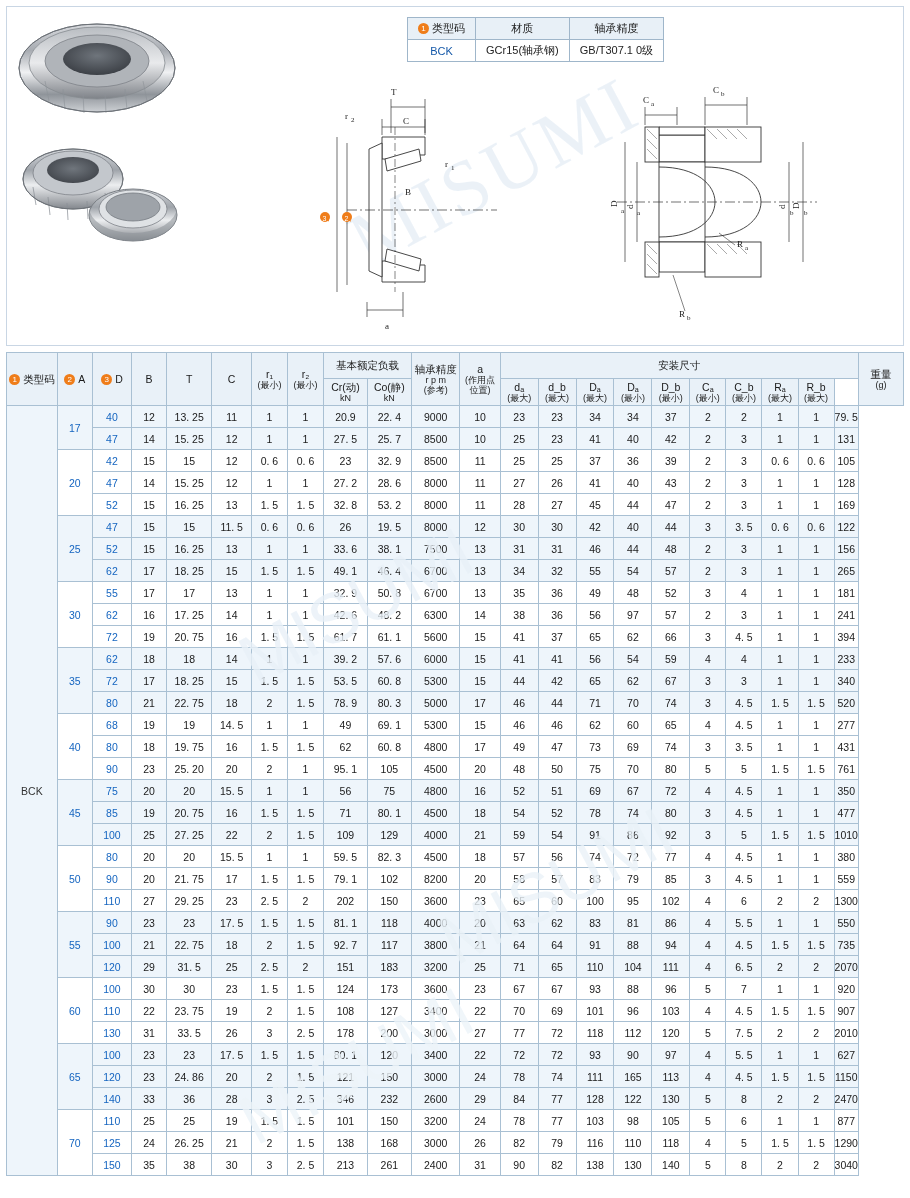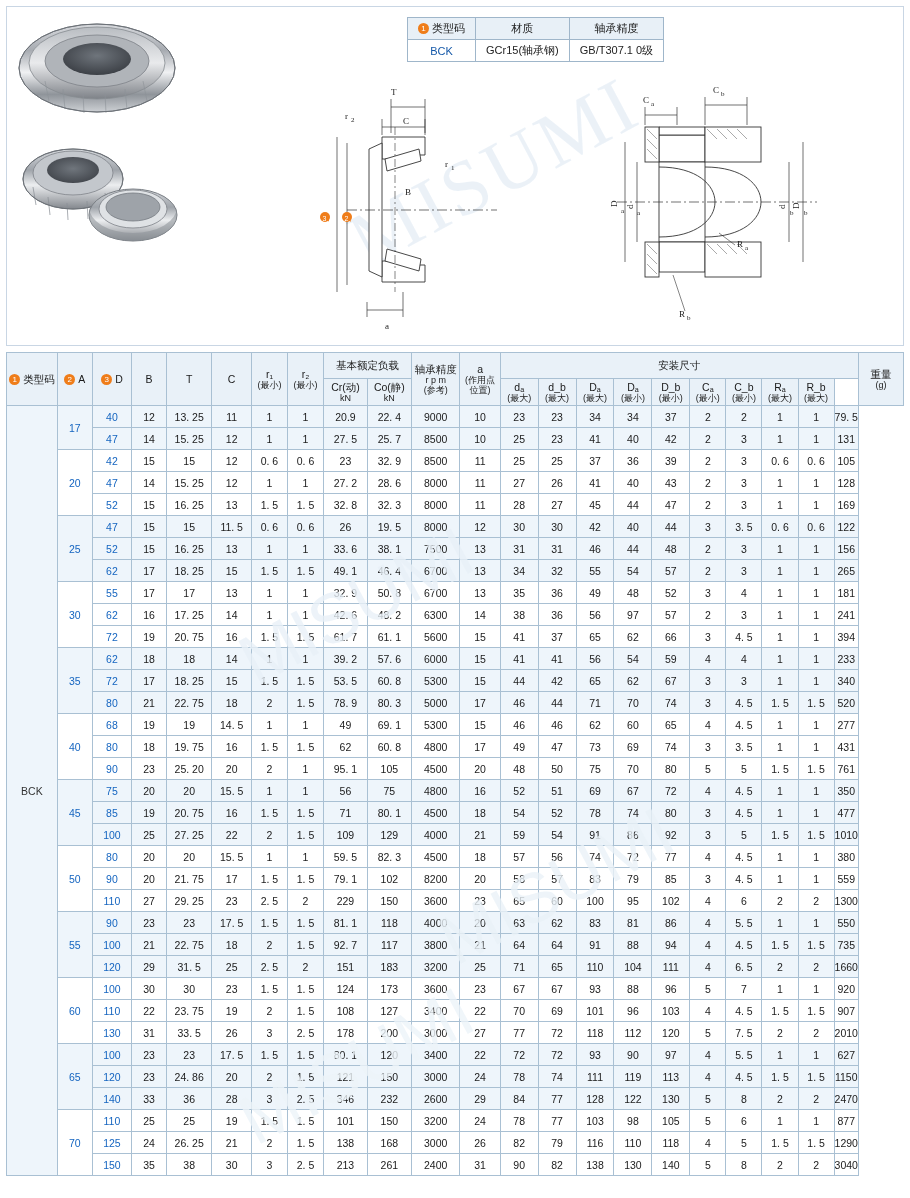--- a/index.html
+++ b/index.html
@@ -439,21 +439,21 @@
           <td class="num">128</td>
         </tr>
         <tr class="wht">
           <td class="blue">52</td>
           <td class="num">15</td>
           <td class="num">16. 25</td>
           <td class="num">13</td>
           <td class="num">1. 5</td>
           <td class="num">1. 5</td>
           <td class="num">32. 8</td>
-          <td class="num">32. 3</td>
+          <td class="num">53. 2</td>
           <td class="num">8000</td>
           <td class="num">11</td>
           <td class="num">28</td>
           <td class="num">27</td>
           <td class="num">45</td>
           <td class="num">44</td>
           <td class="num">47</td>
           <td class="num">2</td>
           <td class="num">3</td>
           <td class="num">1</td>
@@ -840,21 +840,21 @@
           <td class="num">1</td>
           <td class="num">559</td>
         </tr>
         <tr class="wht">
           <td class="blue">110</td>
           <td class="num">27</td>
           <td class="num">29. 25</td>
           <td class="num">23</td>
           <td class="num">2. 5</td>
           <td class="num">2</td>
-          <td class="num">229</td>
+          <td class="num">202</td>
           <td class="num">150</td>
           <td class="num">3600</td>
           <td class="num">23</td>
           <td class="num">65</td>
           <td class="num">60</td>
           <td class="num">100</td>
           <td class="num">95</td>
           <td class="num">102</td>
           <td class="num">4</td>
           <td class="num">6</td>
@@ -920,21 +920,21 @@
           <td class="num">25</td>
           <td class="num">71</td>
           <td class="num">65</td>
           <td class="num">110</td>
           <td class="num">104</td>
           <td class="num">111</td>
           <td class="num">4</td>
           <td class="num">6. 5</td>
           <td class="num">2</td>
           <td class="num">2</td>
-          <td class="num">1660</td>
+          <td class="num">2070</td>
         </tr>
         <tr class="wht">
           <td rowspan="3" class="groupcell ">60</td>
           <td class="blue">100</td>
           <td class="num">30</td>
           <td class="num">30</td>
           <td class="num">23</td>
           <td class="num">1. 5</td>
           <td class="num">1. 5</td>
           <td class="num">124</td>
@@ -1026,21 +1026,21 @@
           <td class="num">20</td>
           <td class="num">2</td>
           <td class="num">1. 5</td>
           <td class="num">121</td>
           <td class="num">150</td>
           <td class="num">3000</td>
           <td class="num">24</td>
           <td class="num">78</td>
           <td class="num">74</td>
           <td class="num">111</td>
-          <td class="num">119</td>
+          <td class="num">165</td>
           <td class="num">113</td>
           <td class="num">4</td>
           <td class="num">4. 5</td>
           <td class="num">1. 5</td>
           <td class="num">1. 5</td>
           <td class="num">1150</td>
         </tr>
         <tr class="alt">
           <td class="blue">140</td>
           <td class="num">33</td>

